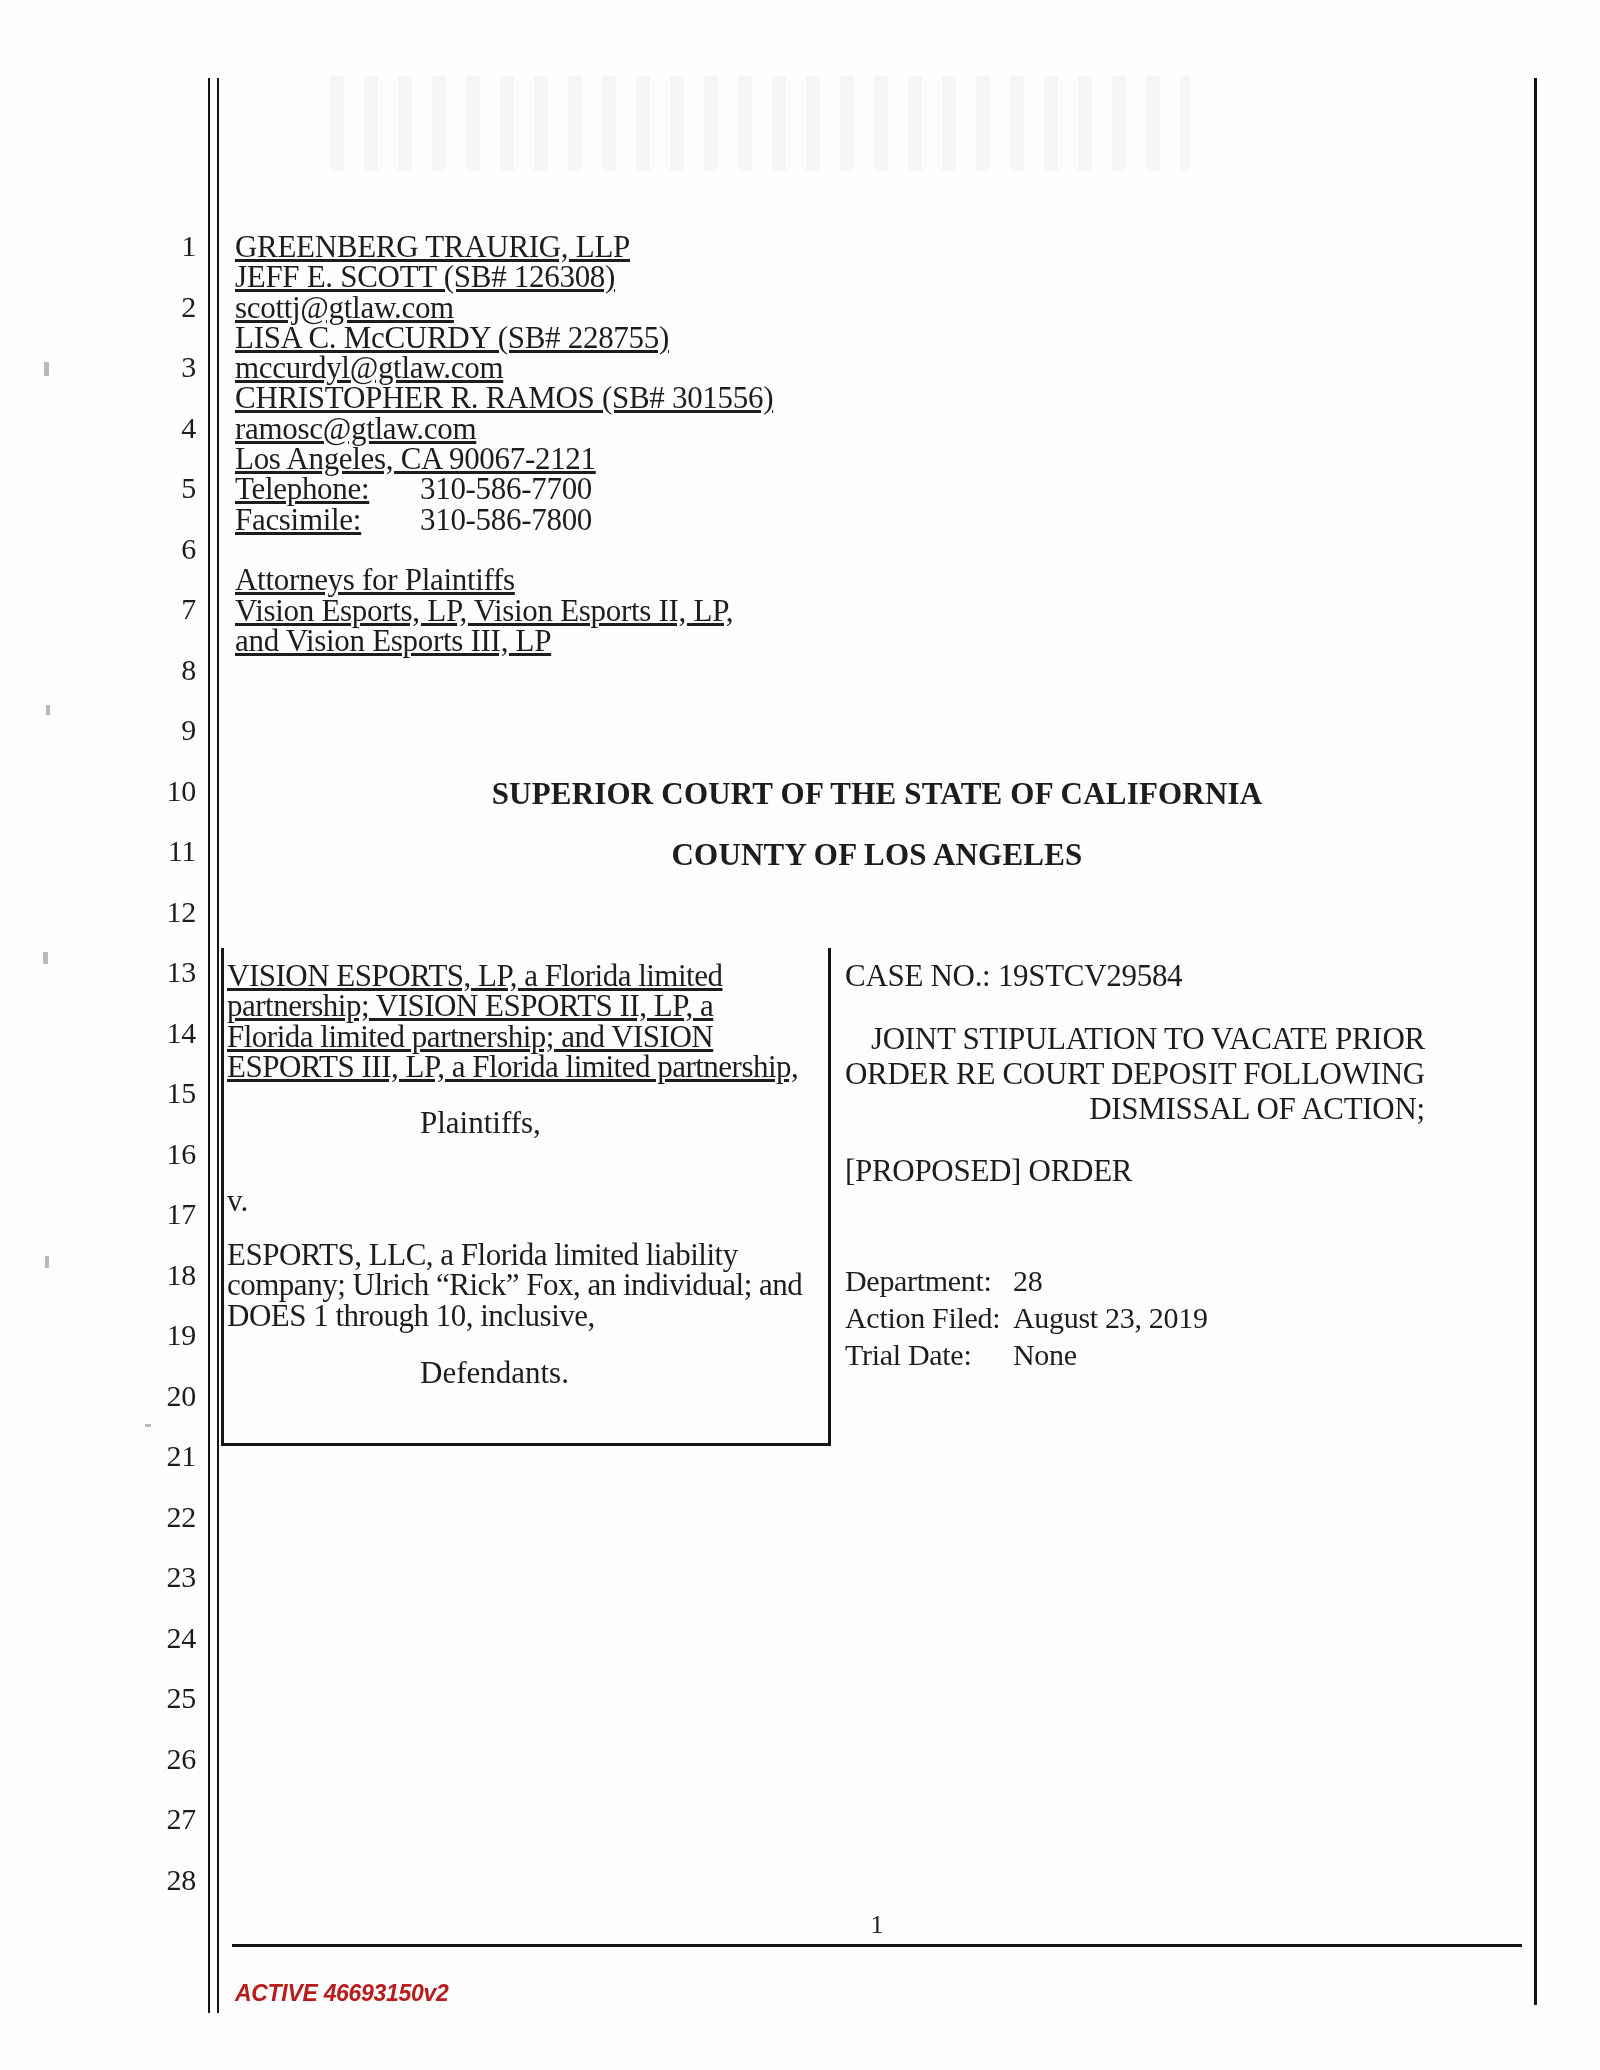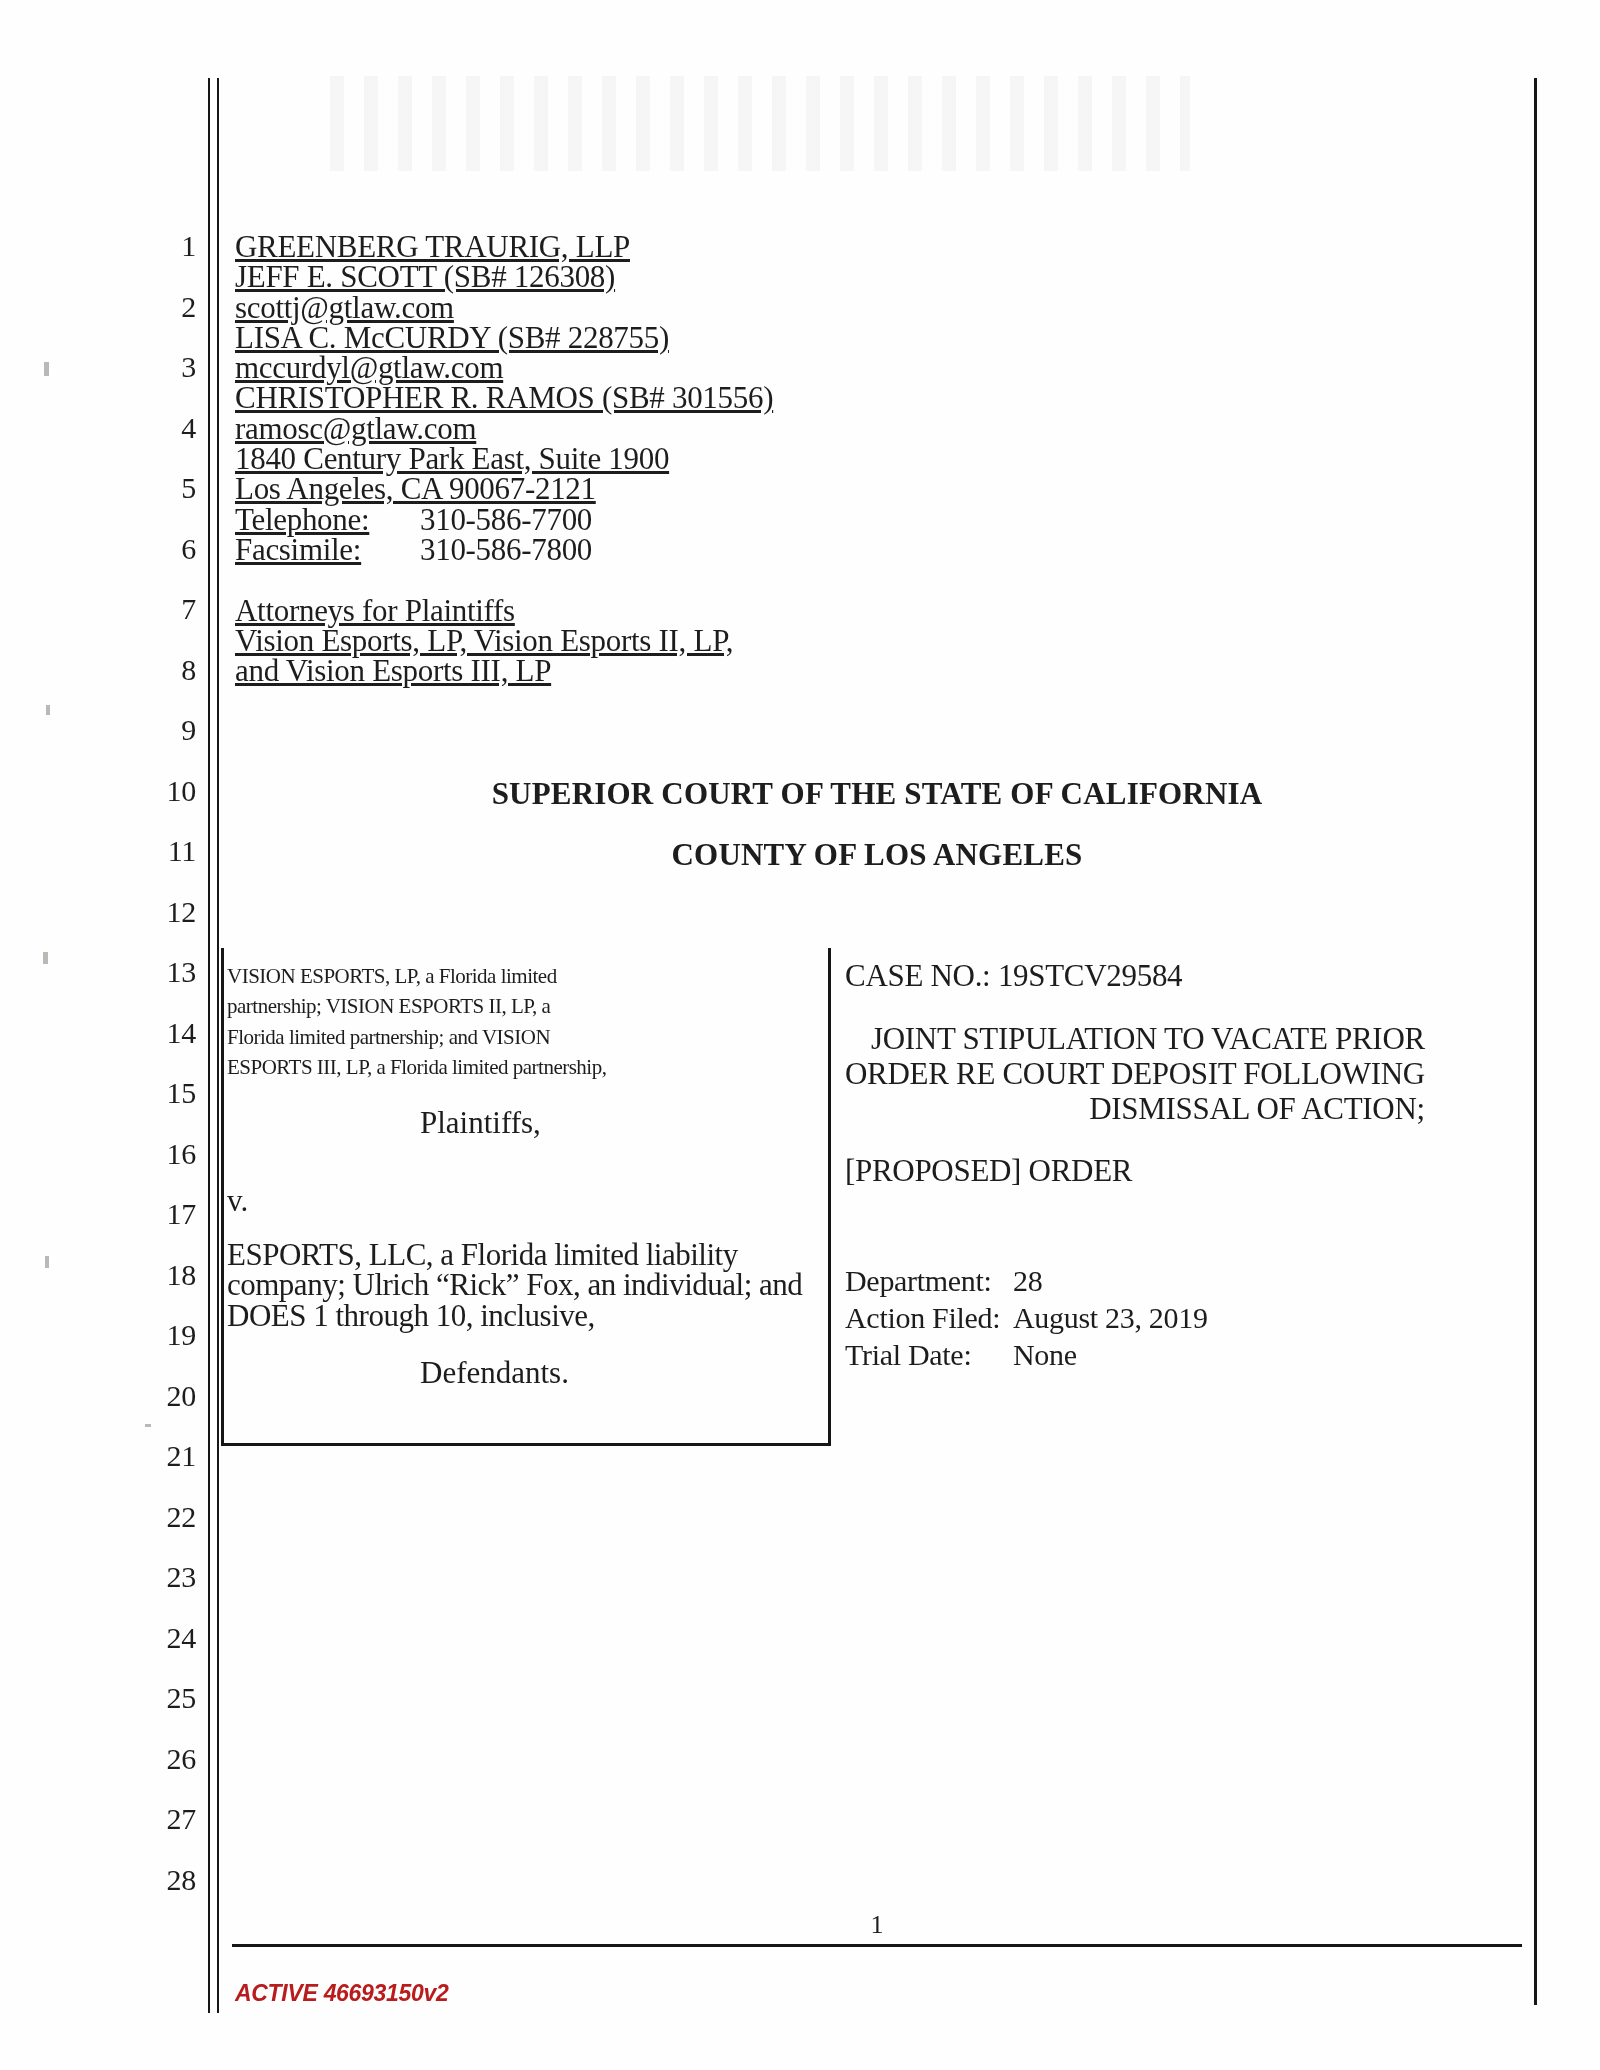--- a/index.html
+++ b/index.html
@@ -23,21 +23,21 @@
   .court-title,.court-subtitle{
     position:absolute;left:232px;width:1290px;text-align:center;
     font-weight:bold;font-size:31px;letter-spacing:0.2px;white-space:nowrap;
   }
   .court-title{top:776px;}
   .court-subtitle{top:837px;}
   
   .cap-left-border{position:absolute;left:221px;top:948px;width:3px;height:498px;background:#161616;}
   .cap-bottom-border{position:absolute;left:221px;top:1443px;width:610px;height:3px;background:#161616;}
   .cap-divider{position:absolute;left:828px;top:948px;width:3px;height:498px;background:#161616;}
-  .plaintiff-lines{position:absolute;left:227px;top:961px;font-size:21px;letter-spacing:-0.5px;}
+  .plaintiff-lines{position:absolute;left:227px;top:961px;font-size:31px;letter-spacing:-0.5px;text-decoration:underline;}
   .cap-line{height:30.3px;line-height:30.3px;white-space:nowrap;}
   .plaintiffs-label{position:absolute;left:420px;top:1105px;font-size:31px;}
   .versus{position:absolute;left:227px;top:1183px;font-size:31px;}
   .defendant-lines{position:absolute;left:227px;top:1240px;font-size:31px;letter-spacing:-0.5px;}
   .defendants-label{position:absolute;left:420px;top:1355px;font-size:31px;}
   
   .case-no{position:absolute;left:845px;top:958px;font-size:31px;letter-spacing:-0.3px;white-space:nowrap;}
   .stip-title{position:absolute;left:845px;top:1021px;font-size:31px;letter-spacing:-0.3px;text-align:right;}
   .stip-line{height:35px;line-height:35px;white-space:nowrap;}
   .proposed-order{position:absolute;left:845px;top:1153px;font-size:31px;letter-spacing:-0.3px;}
@@ -135,24 +135,20 @@
     </div>
       <div class="att-line">
       <span>CHRISTOPHER R. RAMOS (SB# 301556)</span>
       <span class="tab-value"></span>
     </div>
       <div class="att-line">
       <span>ramosc@gtlaw.com</span>
       <span class="tab-value"></span>
     </div>
       <div class="att-line">
-      <span>1840 Century Park East, Suite 1900</span>
-      <span class="tab-value"></span>
-    </div>
-      <div class="att-line">
       <span>Los Angeles, CA 90067-2121</span>
       <span class="tab-value"></span>
     </div>
       <div class="att-line">
       <span>Telephone:</span>
       <span class="tab-value">310-586-7700</span>
     </div>
       <div class="att-line">
       <span>Facsimile:</span>
       <span class="tab-value">310-586-7800</span>

